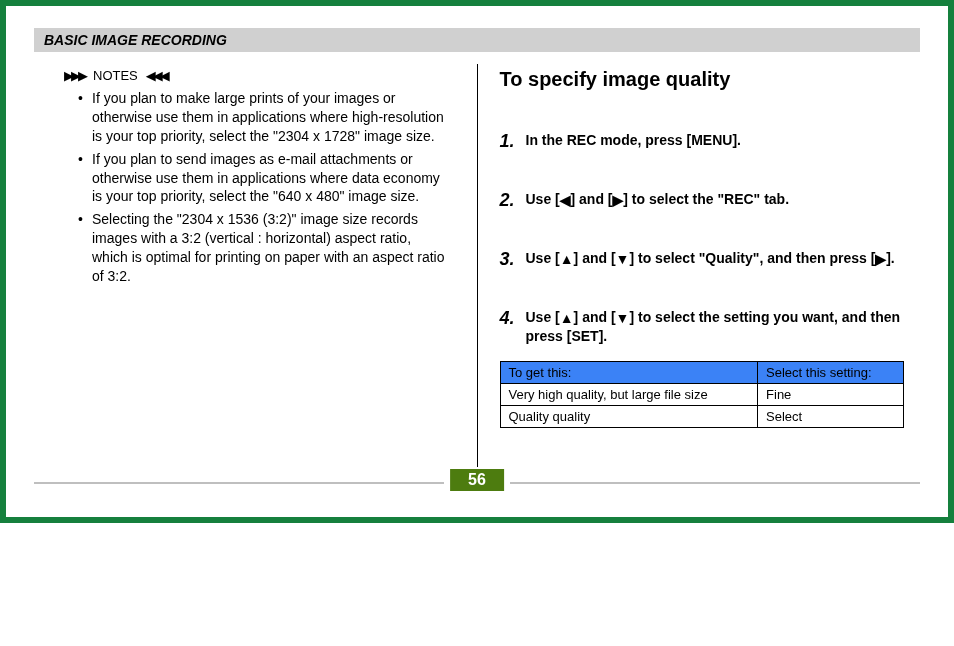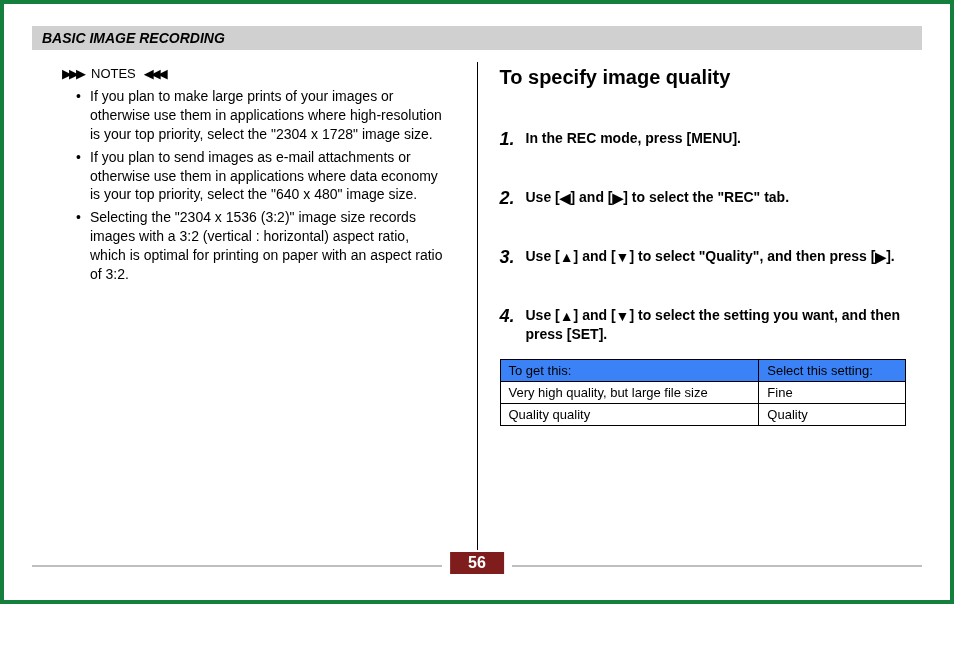--- a/index.html
+++ b/index.html
@@ -4,24 +4,24 @@
 <style>
   html, body {
     margin: 0;
     padding: 0;
     background: #fff;
     font-family: Arial, Helvetica, sans-serif;
     color: #000;
   }
   .page {
     width: 954px;
-    height: 604px;
+    height: 523px;
     position: relative;
     background: #fff;
-    border: 4px solid #15803d;
+    border: 6px solid #15803d;
     box-sizing: border-box;
     padding: 22px 28px 16px;
     display: flex;
     flex-direction: column;
   }
   .section-header {
     background: #d0d0d0;
     font-weight: bold;
     font-style: italic;
     font-size: 14px;
@@ -143,21 +143,21 @@
     height: 2px;
     background: #bfbfbf;
   }
   .footer .line.l { left: 0;  width: 410px; }
   .footer .line.r { right: 0; width: 410px; }
   .footer .pg {
     position: absolute;
     left: 50%;
     transform: translateX(-50%);
     top: -6px;
-    background: #7f1d1d;
+    background: #4d7c0f;
     color: #fff;
     font-weight: bold;
     font-size: 16px;
     padding: 2px 18px;
   }
 </style>
 </head>
 <body>
 
 <div class="page">
@@ -204,21 +204,21 @@
             <tr>
           <th>To get this:</th>
           <th>Select this setting:</th>
         </tr>
         <tr>
           <td>Very high quality, but large file size</td>
           <td>Fine</td>
         </tr>
         <tr>
           <td>Quality quality</td>
-          <td>Quality</td>
+          <td>Select</td>
         </tr>
       </tbody>
         </table>
     </div>
   </div>
 
   <div class="footer">
     <div class="line l"></div>
     <div class="line r"></div>
     <div class="pg">56</div>

